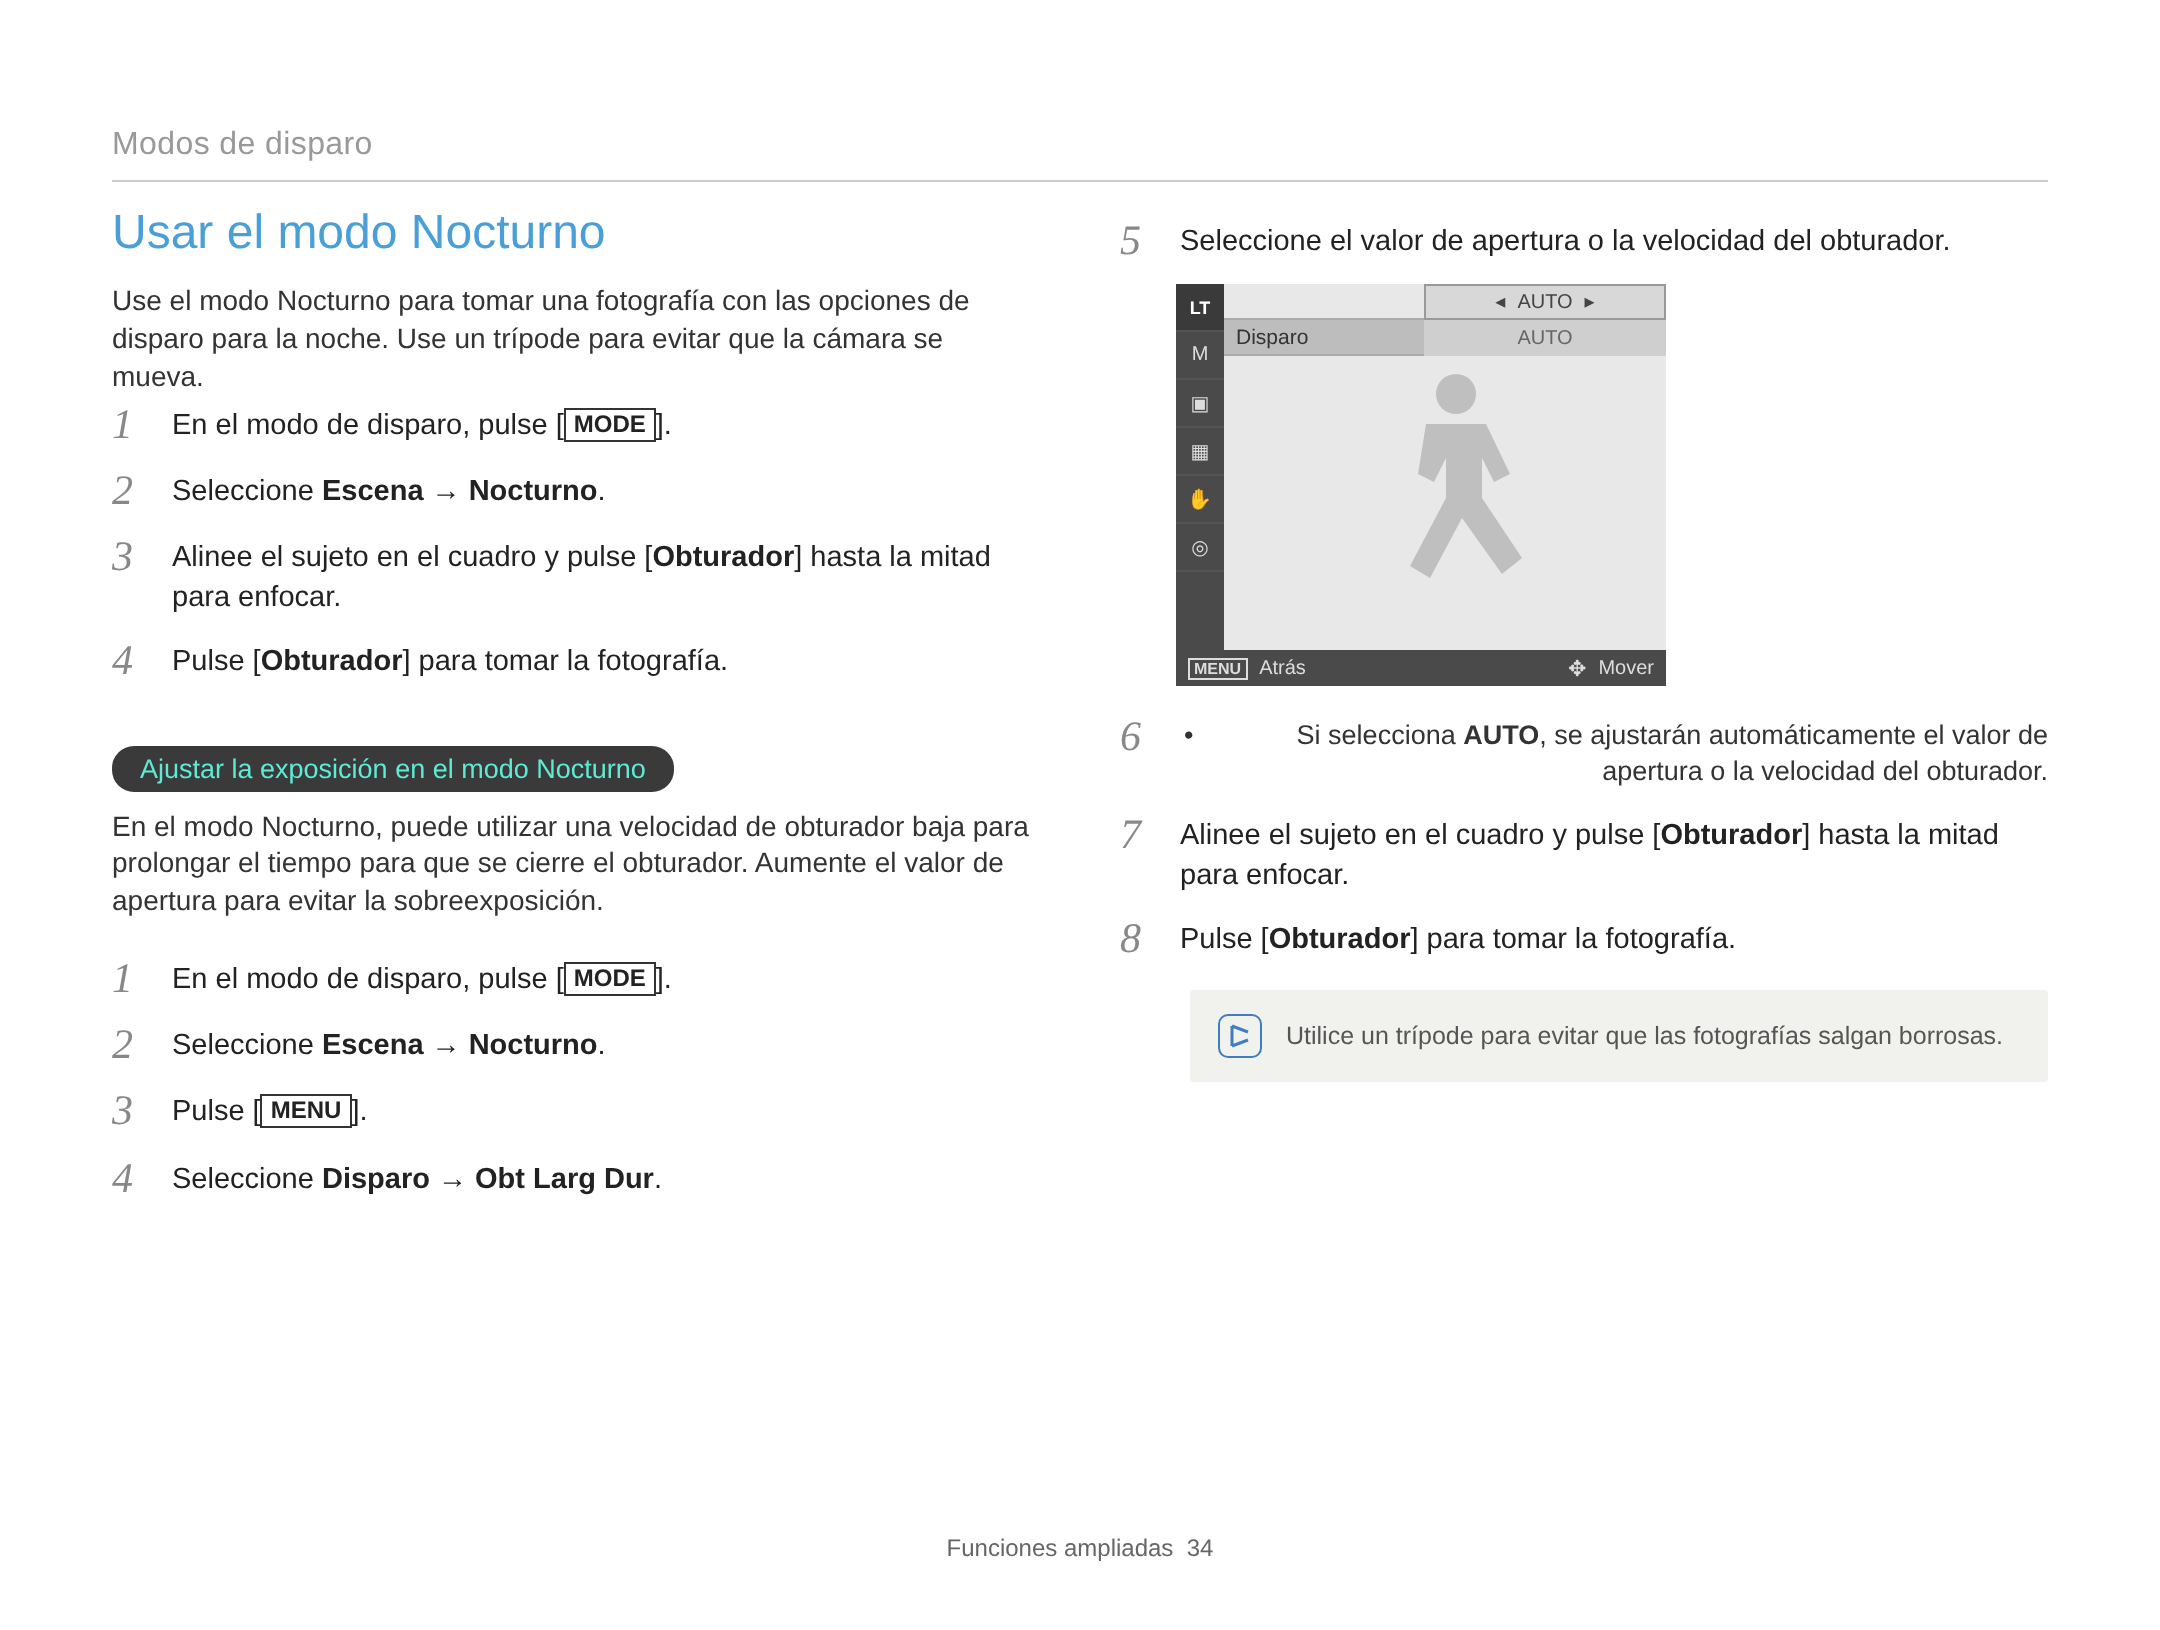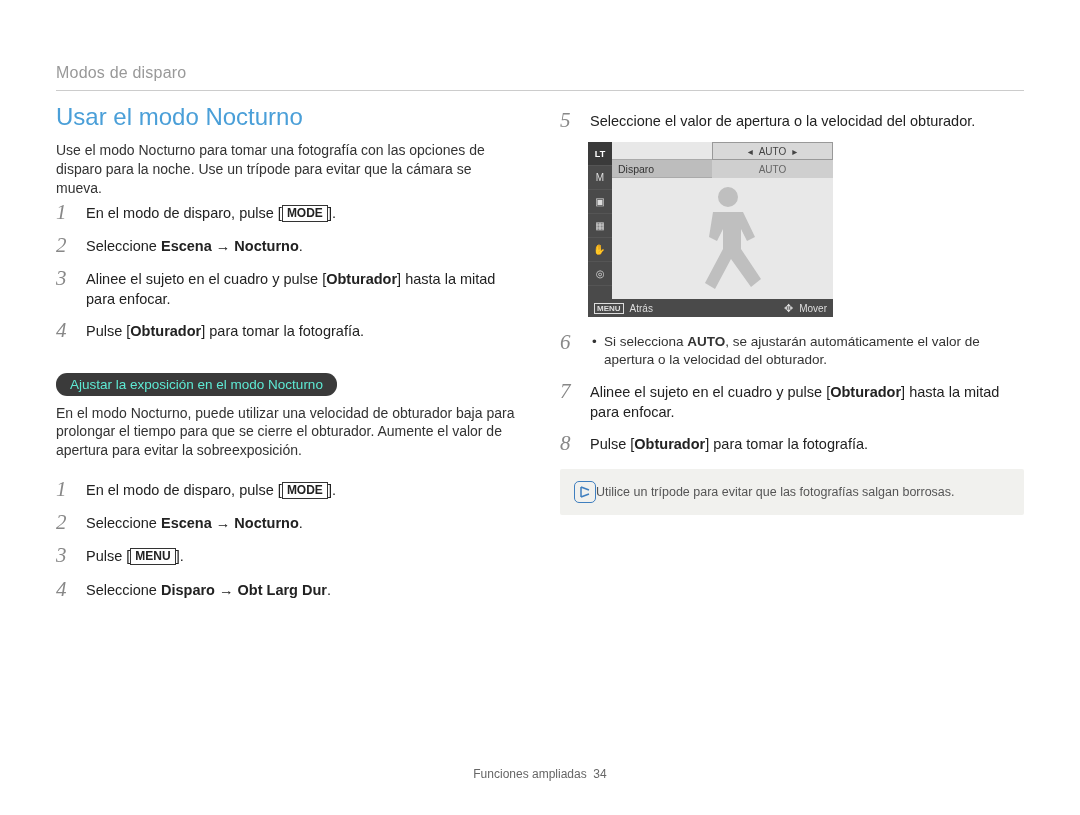--- a/index.html
+++ b/index.html
@@ -74,38 +74,39 @@
     border-radius: 11px;
     padding: 4px 14px;
     font-size: 13.5px;
     margin-top: 20px;
     margin-bottom: 8px;
   }
   .sub-text { color: #333; line-height: 1.35; margin-bottom: 18px; font-size: 14px; }
   ul.bullets {
     list-style: none;
     padding-left: 0;
+    text-align: right;
   }
   ul.bullets li {
     position: relative;
     padding-left: 14px;
     font-size: 13.5px;
     line-height: 1.35;
     color: #333;
   }
   ul.bullets li::before {
     content: "•";
     position: absolute;
     left: 2px;
     top: 0;
   }
   
   .camera-screen {
     width: 245px;
-    height: 175px;
+    height: 201px;
     background: #e8e8e8;
     position: relative;
     margin: 8px 0 6px 28px;
     font-size: 11px;
   }
   .camera-icons {
     position: absolute;
     top: 0; left: 0; bottom: 18px;
     width: 24px;
     background: #4a4a4a;
@@ -206,24 +207,26 @@
     content:"";
     position:absolute; left:-3px; top:-2px;
     width:5px;height:5px;border-radius:50%;
     background:#e07b2e;
   }
   .screen-wrap { position:relative; margin-bottom: 14px;}
   
   .note-box {
     display:flex;
     align-items:center;
+    gap: 12px;
     background: #f1f1ee;
     padding: 12px 14px;
     border-radius: 2px;
     margin-top: 14px;
+    margin-left: 35px;
   }
   .note-icon {
     width: 22px; height:22px;
     border:1.5px solid #3f7fbf;
     border-radius:5px;
     display:flex;align-items:center;justify-content:center;
     color:#3f7fbf;
     flex-shrink:0;
   }
   .note-text { font-size: 12.5px; color:#555; }

